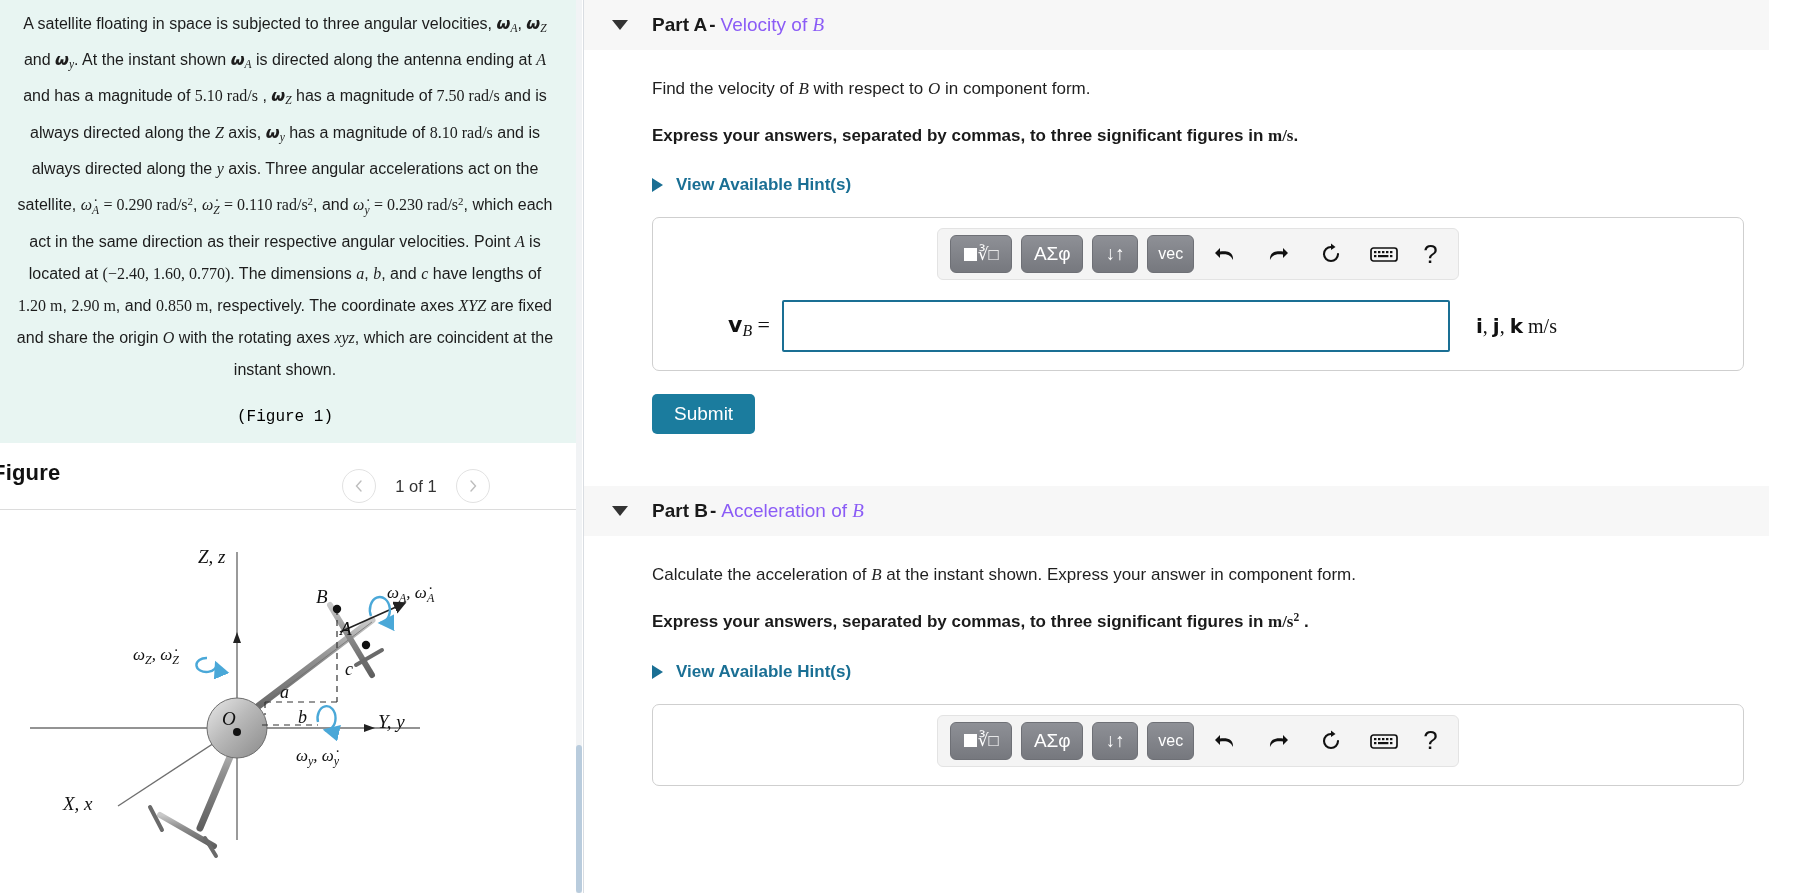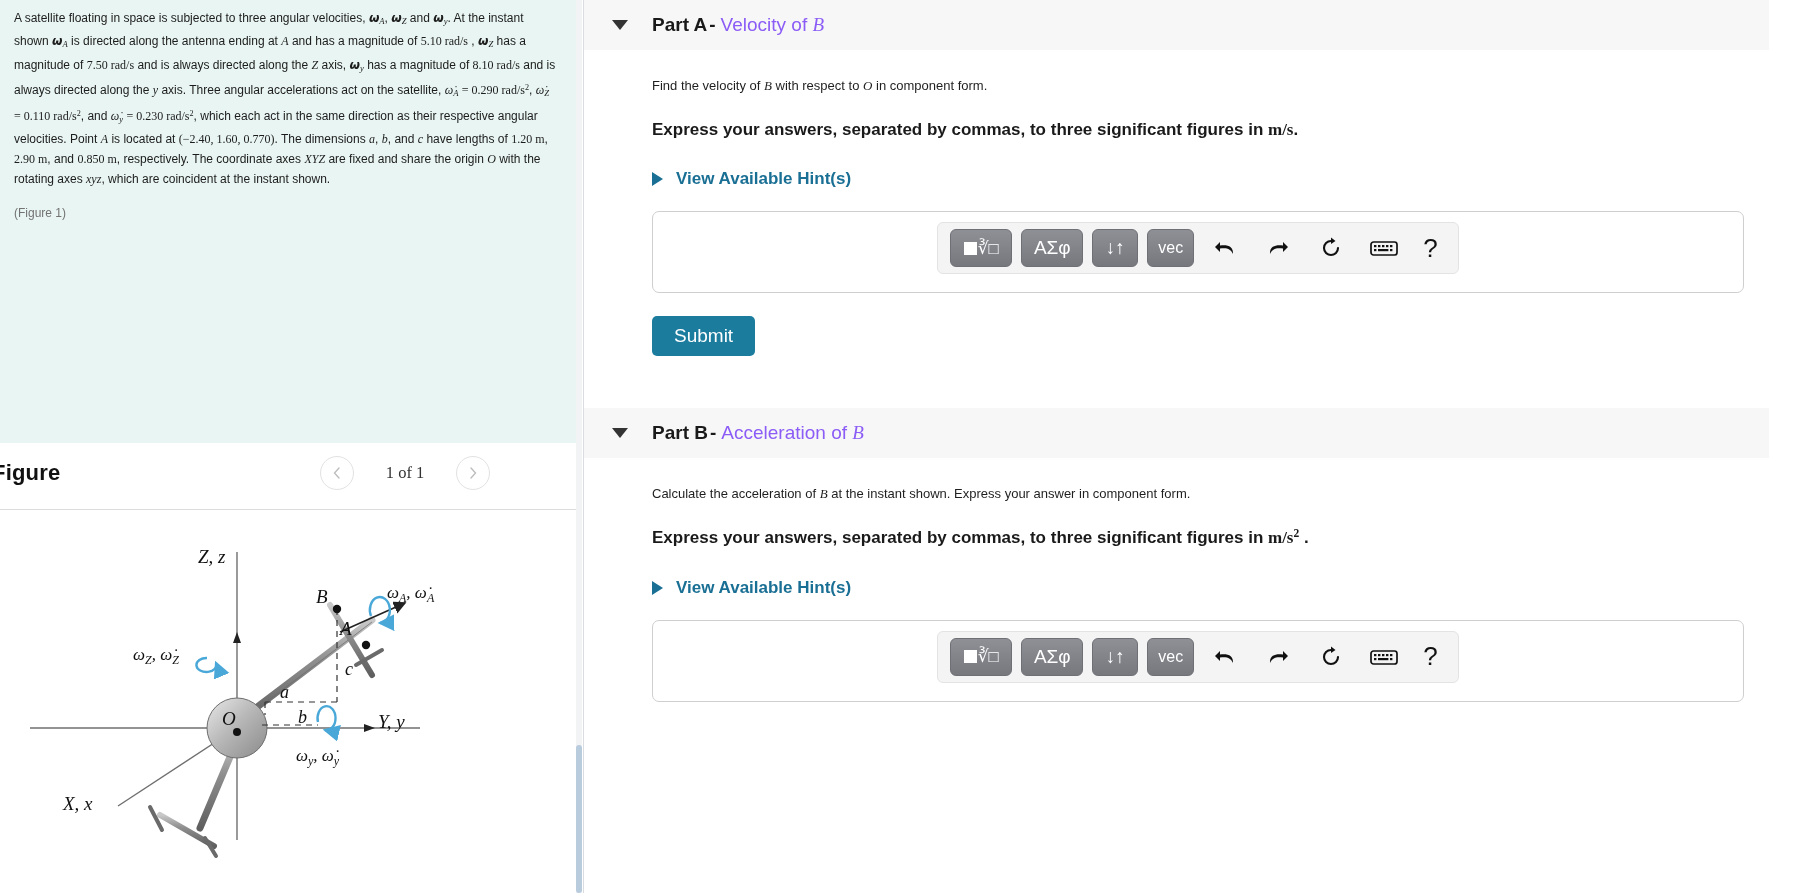--- a/index.html
+++ b/index.html
@@ -11,39 +11,39 @@
   .app{position:relative;width:1809px;height:893px;}
 
   
   .left-col{position:absolute;left:0;top:0;width:578px;height:893px;background:#fff;overflow:hidden;}
   .problem-panel{
     position:absolute;left:0;top:0;width:578px;height:443px;
     background:#e8f5f2;overflow:hidden;
   }
   .problem-text{
     padding:8px 22px 0 14px;
-    font-size:12px;line-height:20px;color:#1c1c1c;
+    font-size:16px;line-height:32px;color:#1c1c1c;text-align:center;
   }
   .problem-text p{margin:0 0 14px 0;}
-  .fig-link{color:#737373;text-decoration:none;}
+  .fig-link{color:#000000;text-decoration:none;font-family:Liberation Mono, monospace;}
   .mi{font-family:"Liberation Serif","DejaVu Serif",serif;font-style:italic;}
   .mu{font-family:"Liberation Serif","DejaVu Serif",serif;font-style:normal;}
   .bsym{font-family:"DejaVu Sans",sans-serif;font-weight:bold;font-style:italic;}
   .sub{font-size:0.72em;vertical-align:-0.28em;font-family:"Liberation Serif",serif;font-style:italic;}
   .sup{font-size:0.68em;vertical-align:0.5em;font-family:"Liberation Serif",serif;font-style:normal;}
 
   .figure-header{
     position:absolute;left:0;top:443px;width:578px;height:66px;
     background:#fff;border-bottom:1px solid #dcdcdc;
   }
   .figure-title{
     position:absolute;left:-8px;top:17px;font-size:22px;font-weight:bold;color:#111;
     letter-spacing:0.2px;
   }
-  .fig-nav{position:absolute;right:88px;top:13px;display:flex;align-items:center;gap:28px;font-family:Liberation Serif, serif;}
+  .fig-nav{position:absolute;right:88px;top:26px;display:flex;align-items:center;gap:17px;}
   .circ-btn{
     width:34px;height:34px;border-radius:50%;border:1px solid #e2e2e2;background:#fff;
     display:flex;align-items:center;justify-content:center;color:#bdbdbd;font-size:17px;
     line-height:1;padding:0;cursor:pointer;
   }
   .fig-count{font-size:16.5px;color:#333;min-width:46px;text-align:center;}
 
   .figure-body{position:absolute;left:0;top:510px;width:578px;height:383px;background:#fff;overflow:hidden;}
 
   
@@ -61,21 +61,21 @@
   }
   .caret{
     width:0;height:0;border-left:8px solid transparent;border-right:8px solid transparent;
     border-top:10px solid #333;margin-right:24px;cursor:pointer;
   }
   .part-label{font-size:19px;font-weight:bold;color:#1a1a1a;}
   .part-sep{font-size:19px;font-weight:bold;color:#1a1a1a;margin:0 5px 0 2px;}
   .part-sub{font-size:19px;color:#8b5cf6;font-weight:normal;}
 
   .part-body{padding:0 0 0 68px;}
-  .prompt{font-size:13px;color:#1f1f1f;margin-top:27px;line-height:1.45;}
+  .prompt{font-size:17px;color:#1f1f1f;margin-top:27px;line-height:1.45;}
   .express{font-size:17px;color:#1a1a1a;font-weight:bold;margin-top:22px;line-height:1.45;}
 
   .hints{margin-top:27px;display:flex;align-items:center;gap:13px;cursor:pointer;}
   .hint-caret{width:0;height:0;border-top:7px solid transparent;border-bottom:7px solid transparent;border-left:11px solid #1a6f94;}
   .hint-text{color:#1a6f94;font-size:17px;font-weight:bold;}
 
   .answer-card{
     margin-top:22px;width:1092px;box-sizing:border-box;
     border:1px solid #cfcfcf;border-radius:7px;background:#fff;
     padding:10px 0 18px 0;
@@ -304,20 +304,25 @@
                       <rect x="4" y="10" width="2.4" height="2.2"></rect>
                       <rect x="8" y="10" width="10.4" height="2.2"></rect>
                       <rect x="20" y="10" width="2.4" height="2.2"></rect>
                     </g>
                   </svg>
               </div>
               <div class="mb-help">?</div>
             </div>
           </div>
 
+          <div class="answer-row">
+            <div class="ans-label"><b>v</b><span class="sub">B</span> =</div>
+            <input class="ans-input" type="text" value="" style="">
+            <div class="ans-units"><b>i</b>, <b>j</b>, <b>k</b> m/s</div>
+          </div>
         </div>
 
         <button class="submit-btn" style="margin-left:0">Submit</button>
       </div>
     </div>
 
     <div class="partB-wrap">
       <div class="part-header">
         <span class="caret"></span>
         <span class="part-label">Part B</span>

